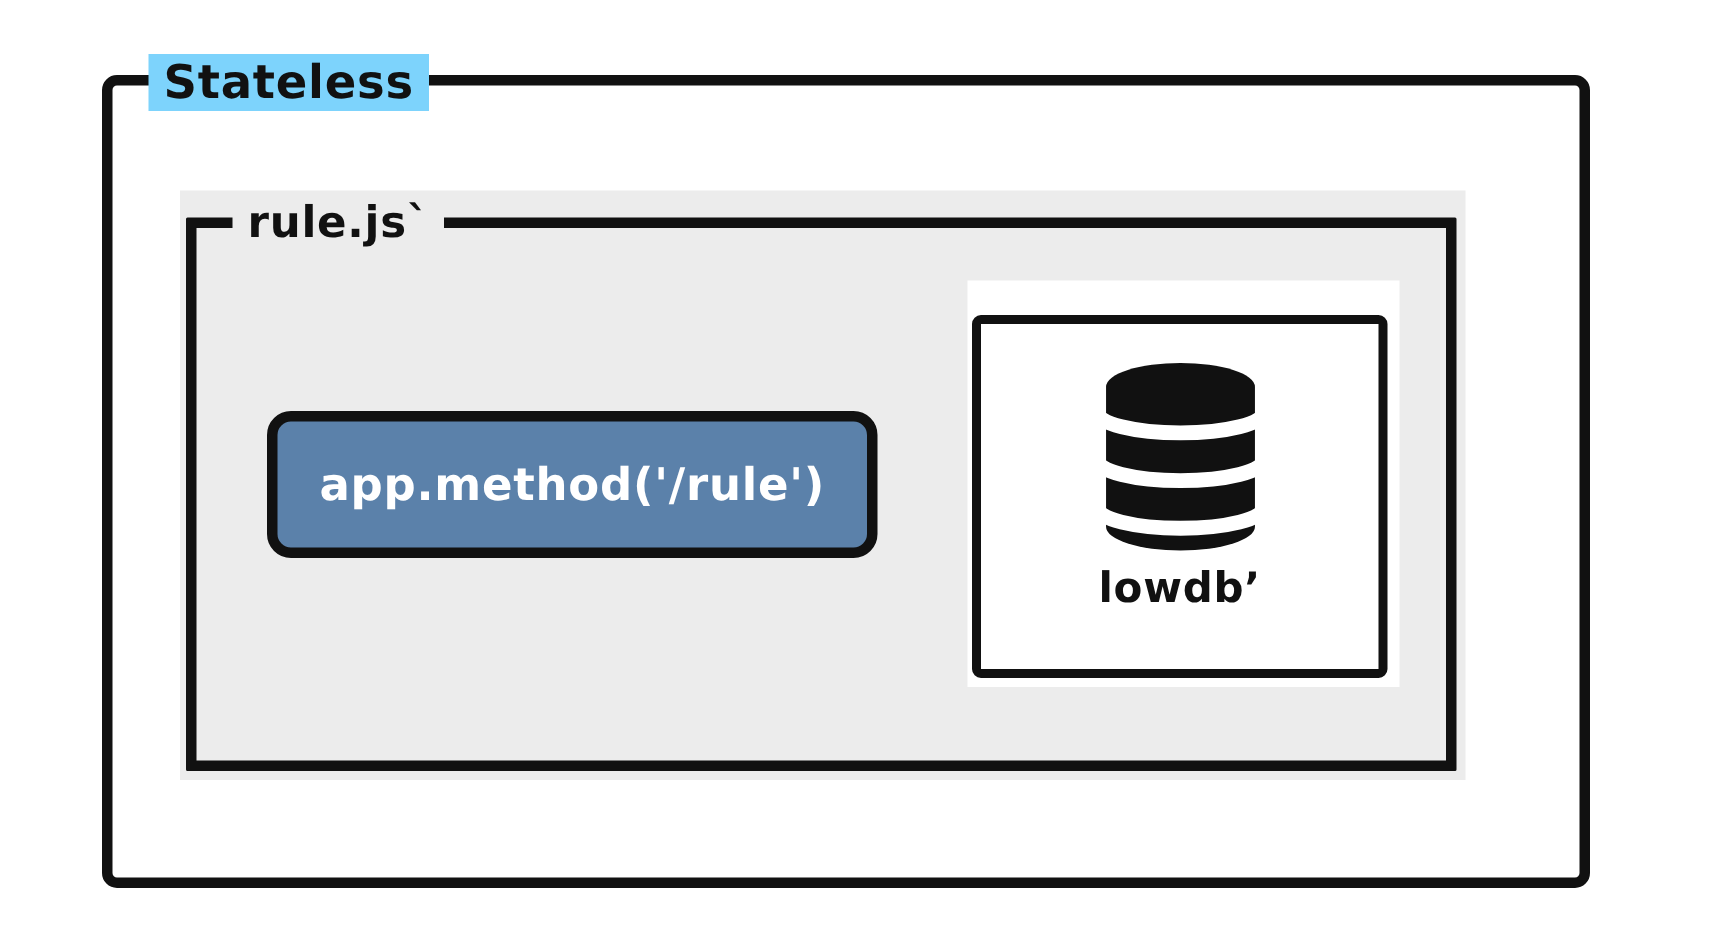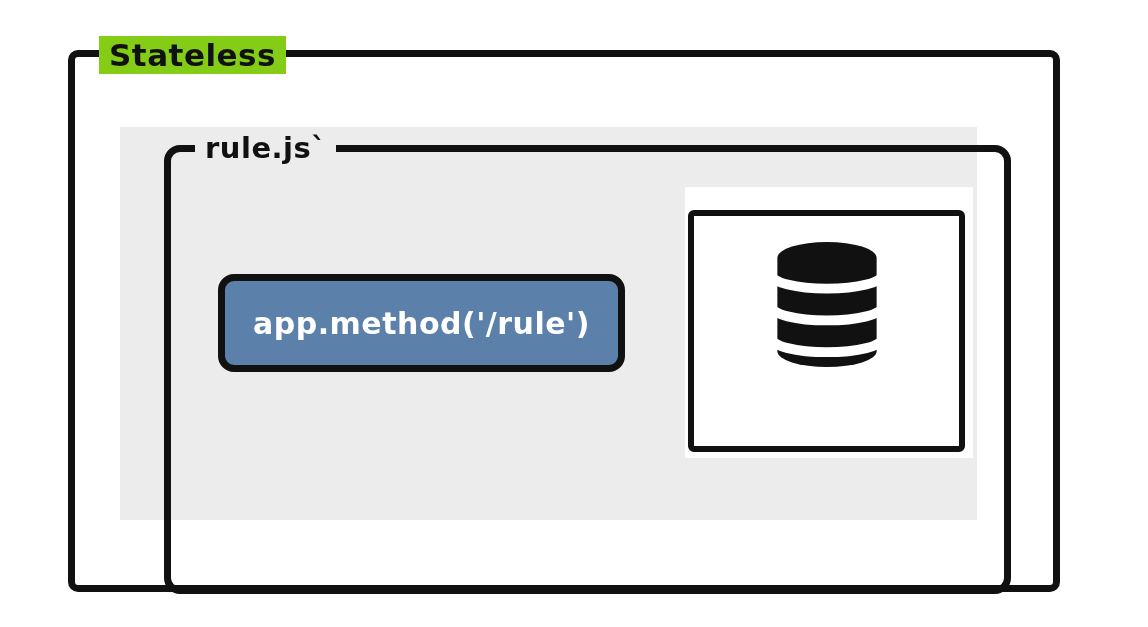--- a/index.html
+++ b/index.html
@@ -32,36 +32,35 @@
 
   #stateless-box {
     left: 68px; top: 50px;
     width: 992px; height: 542px;
     background: #ffffff;
   }
   #stateless-label {
     top: -21px; left: 24px;
     font-size: 31px; line-height: 38px;
     padding: 0 10px;
-    background: #84cc16;
+    background: #7dd3fc;
   }
 
   #rulejs-panel {
     position: absolute;
     left: 45px; top: 70px;
     width: 857px; height: 393px;
     background: var(--panel-gray, #ececec);
   }
   #rulejs-box {
     position: absolute;
     left: 4px; top: 18px;
-    width: 847px; height: 449px;
+    width: 847px; height: 369px;
     border: 7px solid var(--line, #111);
-    border-radius: 16px;
-    margin-left: 40px;
+    border-radius: 1px;
   }
   #rulejs-label {
     top: -22px; left: 24px;
     font-size: 29px; line-height: 36px;
     padding: 0 10px;
     background: var(--panel-gray, #ececec);
   }
 
   #app-method-button {
     position: absolute;
@@ -134,20 +133,21 @@
         <div id="stateful-panel">
           <div id="stateful-box">
 
             <svg class="db-icon" width="120" height="135" viewBox="0 0 120 136" aria-hidden="true">
               <path d="M10,21 A50,16 0 0 1 110,21 L110,115 A50,16 0 0 1 10,115 Z" fill="#111111"></path>
               <path d="M4,38 A56,14 0 0 0 116,38" stroke="#ffffff" stroke-width="10" fill="none"></path>
               <path d="M4,70 A56,14 0 0 0 116,70" stroke="#ffffff" stroke-width="10" fill="none"></path>
               <path d="M4,102 A56,14 0 0 0 116,102" stroke="#ffffff" stroke-width="10" fill="none"></path>
             </svg>
 
+            <div id="db-label">lowdb’</div>
           </div>
         </div>
 
       </div>
     </div>
   </div>
 
 </div>
 
 </body></html>

